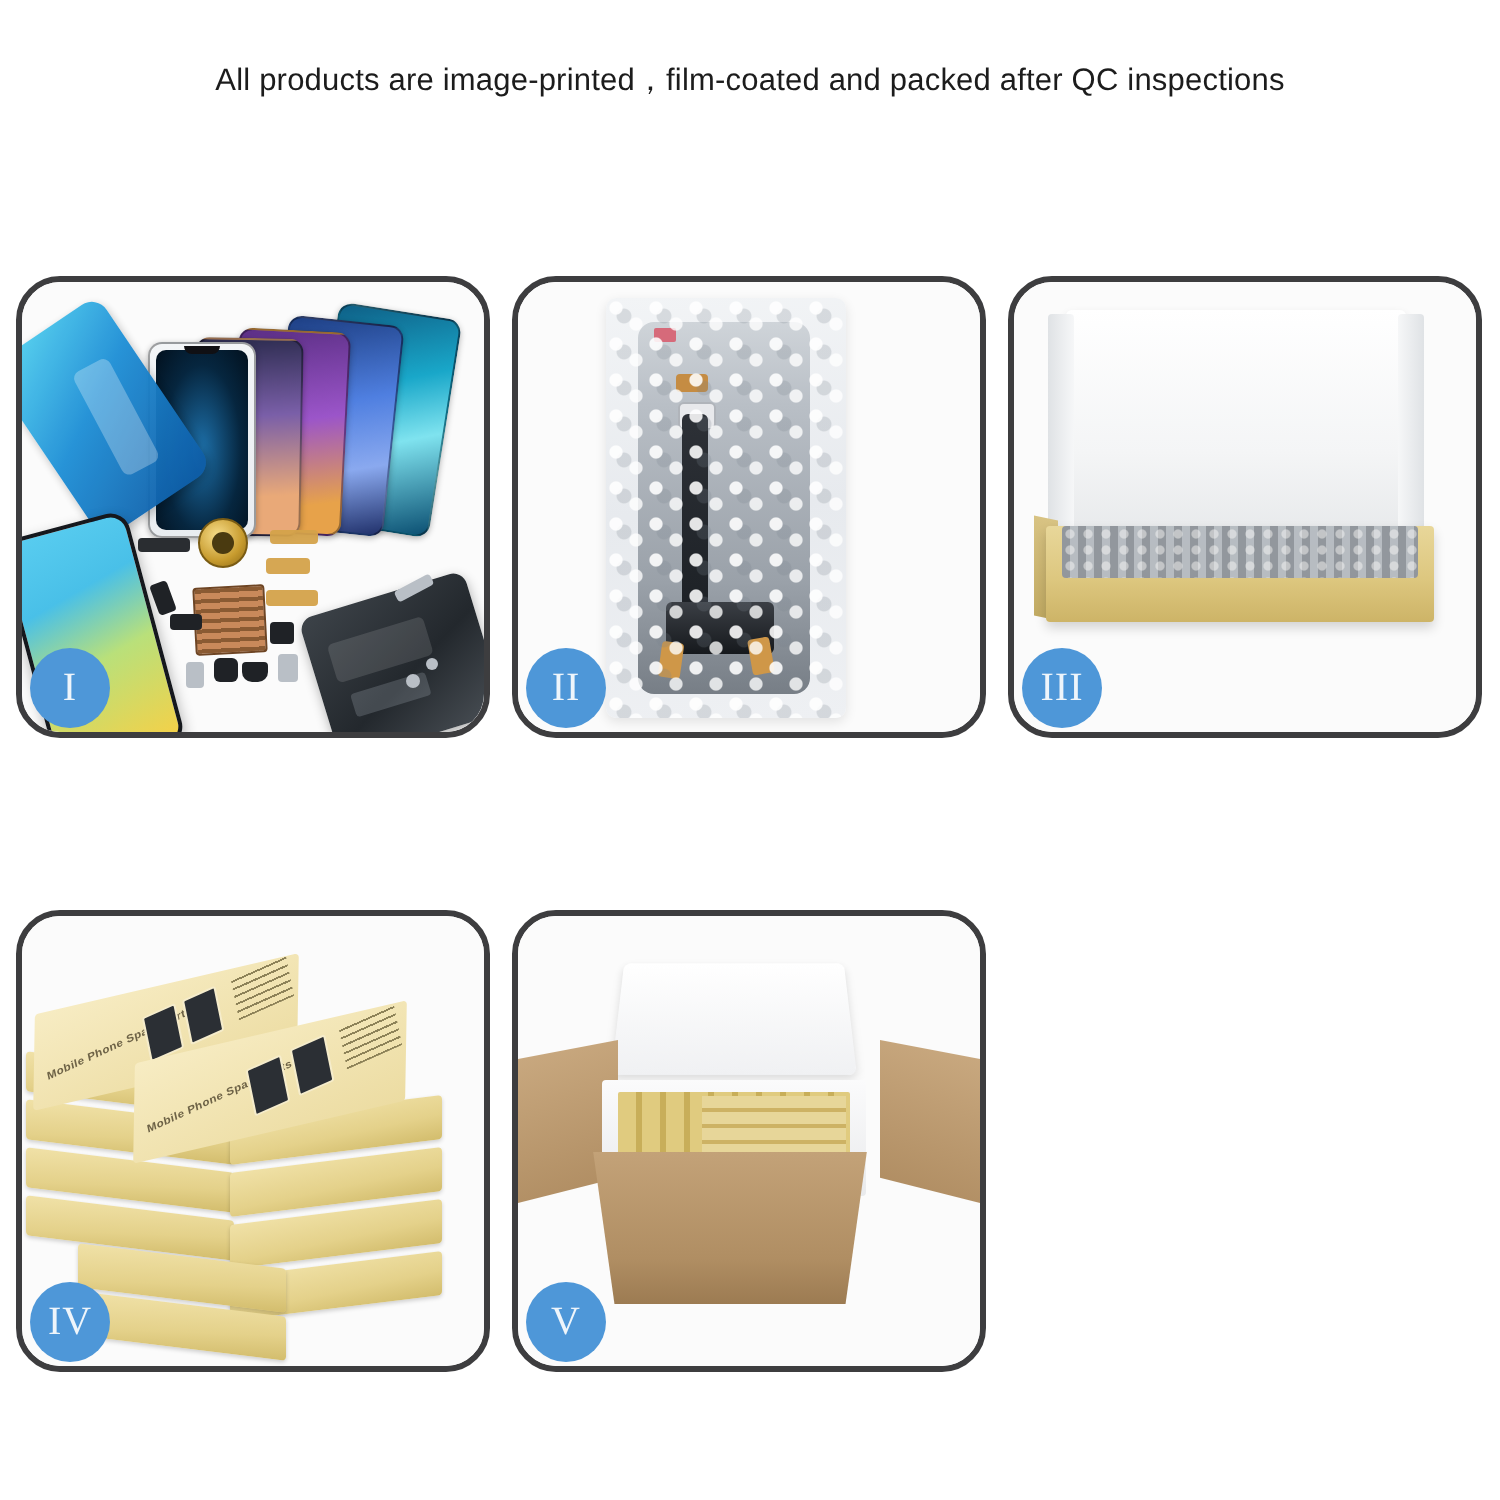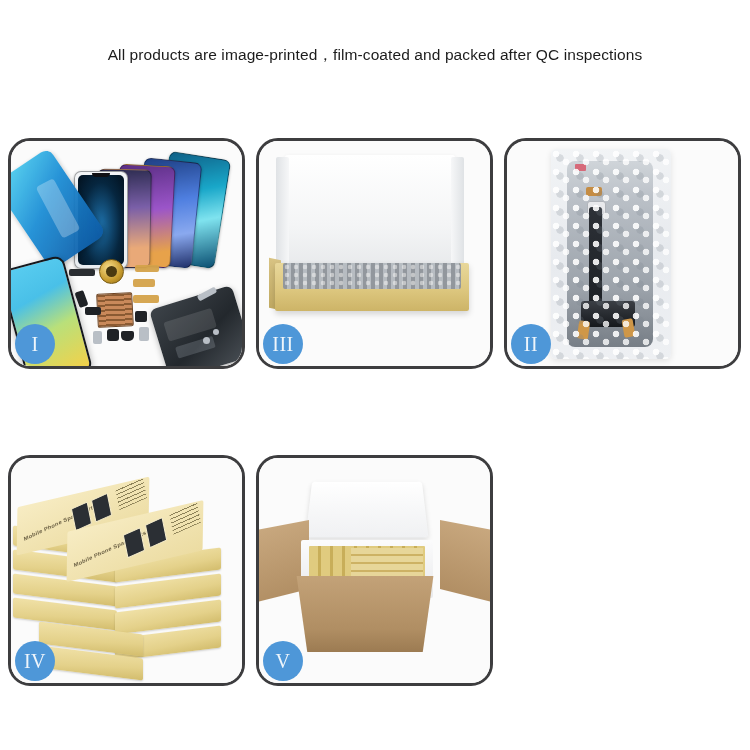--- a/index.html
+++ b/index.html
@@ -13,21 +13,21 @@
 
   
   .header{padding-top:30px;text-align:center;}
   .title{
     font-size:37px;font-weight:bold;letter-spacing:2.0px;
     color:#121212;line-height:1.0;
     font-family:"Liberation Sans","DejaVu Sans",sans-serif;
     white-space:nowrap;
   }
   .subtitle{
-    margin-top:15px;font-size:15.5px;color:#1c1c1c;letter-spacing:.1px;
+    margin-top:0;font-size:15.5px;color:#1c1c1c;letter-spacing:.1px;
     white-space:nowrap;
   }
 
   
   .grid{
     position:absolute;left:8px;top:138px;
     width:734px;
     display:grid;
     grid-template-columns:repeat(3,237px);
     grid-template-rows:231px 231px;
@@ -310,48 +310,48 @@
         <div class="silv" style="left:82px;top:190px;width:9px;height:13px;border-radius:2px;"></div>
         <div class="blk" style="left:110px;top:190px;width:13px;height:10px;border-radius:2px 2px 5px 5px;"></div>
         <div class="silv" style="left:128px;top:186px;width:10px;height:14px;"></div>
         <div class="silv" style="left:192px;top:196px;width:7px;height:7px;border-radius:50%;"></div>
         <div class="silv" style="left:202px;top:188px;width:6px;height:6px;border-radius:50%;"></div>
         <div class="silv" style="left:186px;top:150px;width:20px;height:6px;transform:rotate(-28deg);"></div>
       </div>
       <div class="badge">I</div>
     </div>
 
-    <div class="card p3">
-      <div class="photo">
-        <div class="foamlid"></div>
-        <div class="flapL"></div>
-        <div class="tray"></div>
-        <div class="trayin"></div>
-      </div>
-      <div class="badge">III</div>
-    </div>
-
     <div class="card p2">
       <div class="photo">
         <div class="bag">
           <div class="lcd"></div>
           <div class="redtag"></div>
           <div class="tape"></div>
           <div class="conn"></div>
           <div class="cable"></div>
           <div class="ic1"></div>
           <div class="tape2"></div>
           <div class="tape3"></div>
           <div class="bubbles2"></div>
           <div class="bubbles"></div>
         </div>
       </div>
       <div class="badge">II</div>
     </div>
 
+    <div class="card p3">
+      <div class="photo">
+        <div class="foamlid"></div>
+        <div class="flapL"></div>
+        <div class="tray"></div>
+        <div class="trayin"></div>
+      </div>
+      <div class="badge">III</div>
+    </div>
+
     <div class="card p4">
       <div class="photo">
         <div class="stack">
 
           <div class="bx" style="left:2px;top:62px;width:104px;height:20px;transform:skewY(7deg);"></div>
           <div class="bx" style="left:2px;top:86px;width:104px;height:20px;transform:skewY(7deg);"></div>
           <div class="bx" style="left:2px;top:110px;width:104px;height:20px;transform:skewY(7deg);"></div>
           <div class="bx" style="left:2px;top:134px;width:104px;height:20px;transform:skewY(7deg);"></div>
 
           <div class="bx" style="left:104px;top:84px;width:106px;height:22px;transform:skewY(-7deg);"></div>

